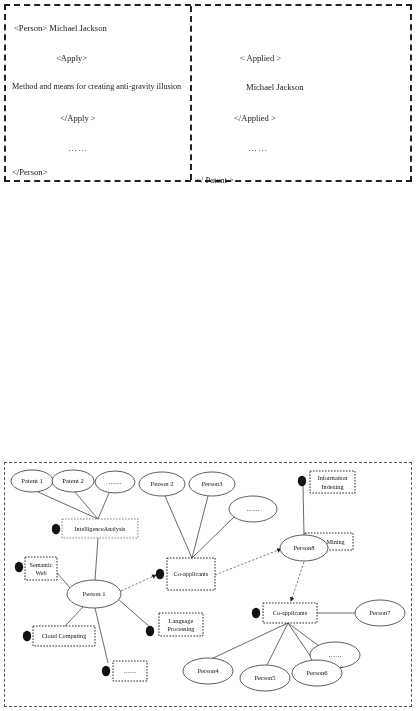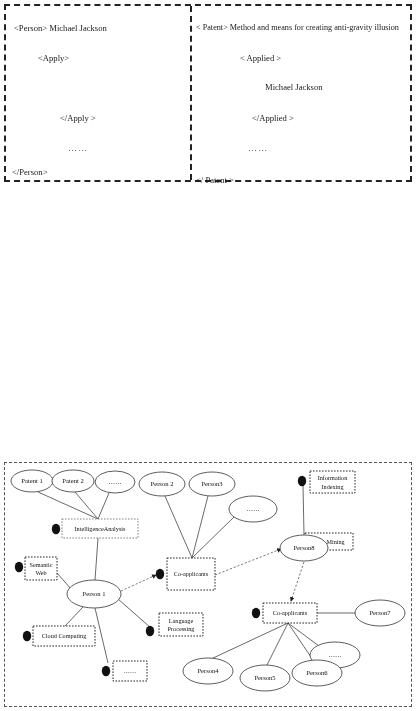--- a/index.html
+++ b/index.html
@@ -30,30 +30,30 @@
   .box{fill:#ffffff;stroke:#111;stroke-width:0.9;stroke-dasharray:1.6 1.4;}
   .box-grey{fill:#ffffff;stroke:#777;stroke-width:0.9;stroke-dasharray:1.6 1.4;}
   .blob{fill:#111;}
 </style>
 </head>
 <body>
 
 <div id="xml-panel">
   <div class="xml-col" id="xml-col-person">
     <div class="xml-line big" style="left:8px;top:18px">&lt;Person&gt;  Michael Jackson</div>
-    <div class="xml-line big" style="left:32px;top:48px">&lt;Apply&gt;</div>
+    <div class="xml-line big" style="left:50px;top:48px">&lt;Apply&gt;</div>
+    <div class="xml-line" style="left:6px;top:77px">Method and means for creating anti-gravity illusion</div>
     <div class="xml-line big" style="left:54px;top:108px">&lt;/Apply  &gt;</div>
     <div class="xml-line dots" style="left:62px;top:138px">……</div>
     <div class="xml-line big" style="left:6px;top:162px">&lt;/Person&gt;</div>
   </div>
   <div class="xml-col" id="xml-col-patent">
-    <div class="xml-line" style="left:4px;top:18px">&lt; Patent&gt;  Method and means for creating anti-gravity illusion</div>
     <div class="xml-line big" style="left:48px;top:48px">&lt;  Applied  &gt;</div>
-    <div class="xml-line big" style="left:73px;top:77px">Michael Jackson</div>
-    <div class="xml-line big" style="left:60px;top:108px">&lt;/Applied    &gt;</div>
+    <div class="xml-line big" style="left:54px;top:77px">Michael Jackson</div>
+    <div class="xml-line big" style="left:42px;top:108px">&lt;/Applied    &gt;</div>
     <div class="xml-line dots" style="left:56px;top:138px">……</div>
     <div class="xml-line big" style="left:4px;top:170px">&lt;/ Patent &gt;</div>
   </div>
 </div>
 
 <div id="graph-panel">
   <svg id="graph-svg" viewBox="0 0 408 245">
     <defs>
       <marker id="arr" markerWidth="6" markerHeight="6" refX="5" refY="3" orient="auto">
         <path d="M0,0 L6,3 L0,6 z" fill="#222"></path>

